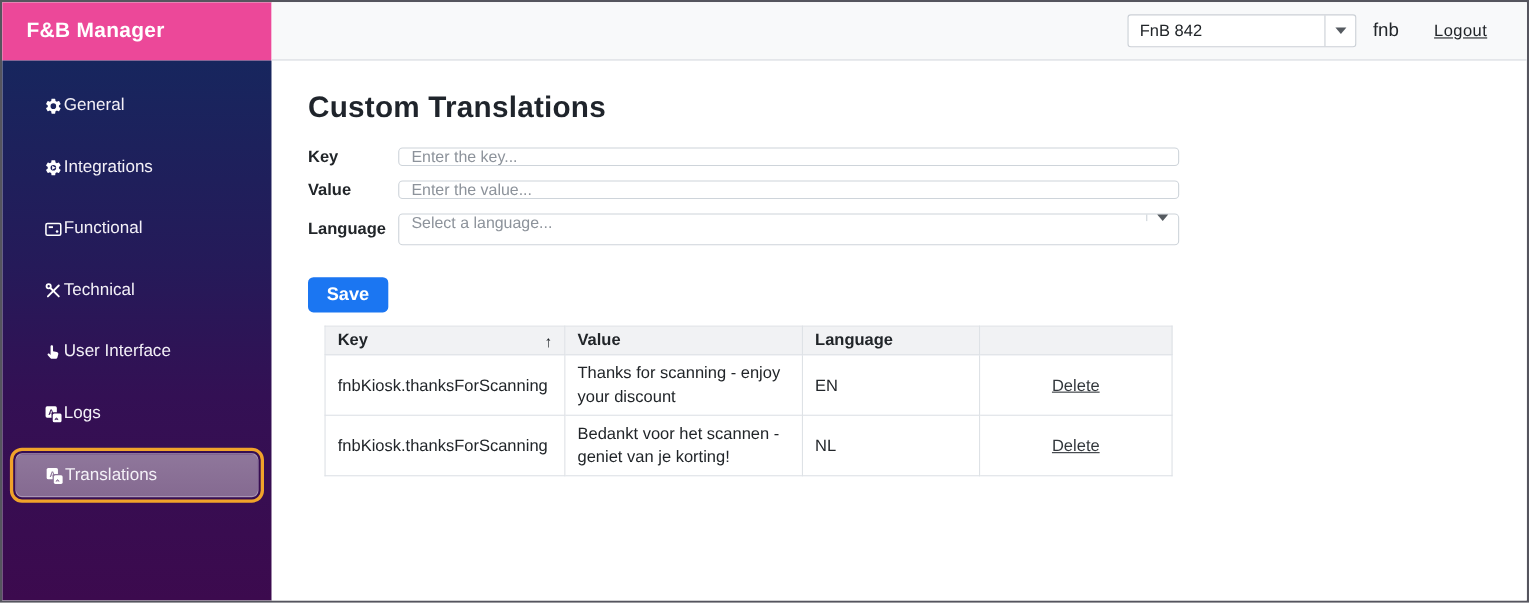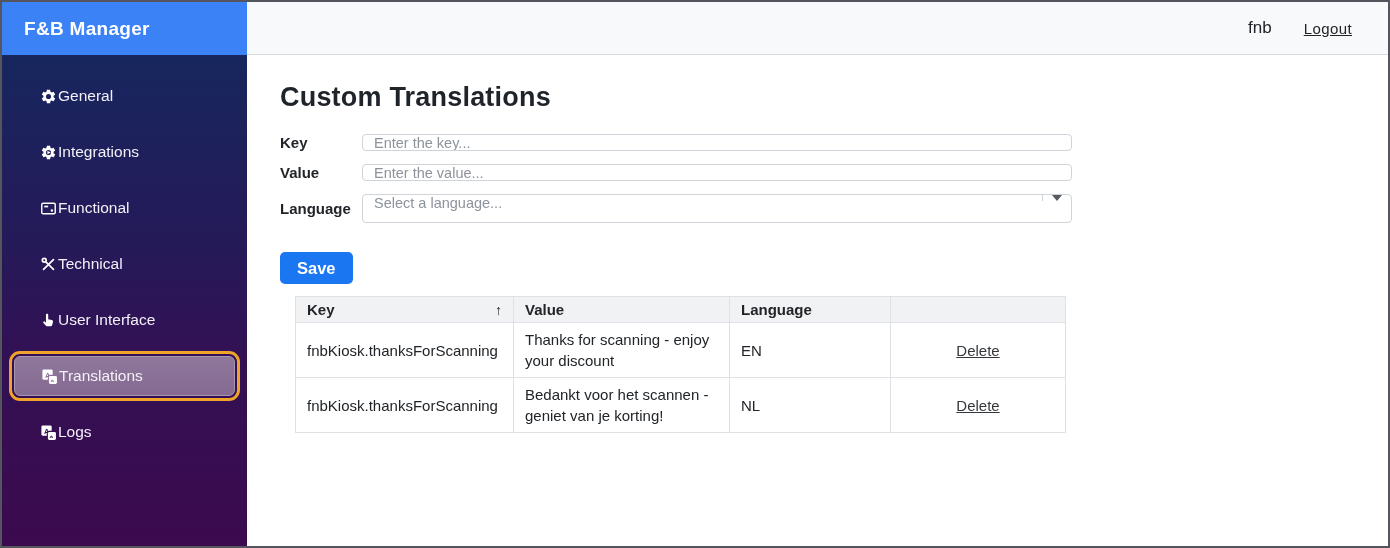--- a/index.html
+++ b/index.html
@@ -19,21 +19,21 @@
   }
 
   
   .sidebar {
     width: 245px; flex: 0 0 245px;
     display: flex; flex-direction: column;
     color: #f3f0f7;
   }
   .sidebar-header {
     height: 53px; flex: 0 0 53px;
-    background: #3b82f6;
+    background: #ec4899;
     display: flex; align-items: center;
     padding-left: 22px;
     font-size: 19px; font-weight: 600; color: #ffffff;
     letter-spacing: .3px;
   }
   .sidebar-body {
     flex: 1;
     background: linear-gradient(180deg, #17265e 0%, #251a59 38%, #331054 62%, #3c0a4e 100%);
     padding-top: 21px;
   }
@@ -241,43 +241,49 @@
 
       <div class="side-item">
         <span class="icon">
             <svg viewBox="0 0 24 24">
               <use href="#i-hand"></use>
             </svg>
           </span>
         <span>User Interface</span>
       </div>
 
+      <div class="side-item">
+        <span class="icon">
+            <svg viewBox="0 0 24 24">
+              <use href="#i-translate"></use>
+            </svg>
+          </span>
+        <span>Logs</span>
+      </div>
+
       <div class="side-item selected">
         <span class="icon">
             <svg viewBox="0 0 24 24">
               <use href="#i-translate"></use>
             </svg>
           </span>
         <span>Translations</span>
-      </div>
-
-      <div class="side-item">
-        <span class="icon">
-            <svg viewBox="0 0 24 24">
-              <use href="#i-translate"></use>
-            </svg>
-          </span>
-        <span>Logs</span>
       </div>
 
     </div>
   </nav>
 
   <div class="right">
     <header class="topbar">
+      <div class="loc-select">
+        <span class="loc-select-value">FnB 842</span>
+        <span class="caret-box">
+            <span class="caret-down"></span>
+          </span>
+      </div>
       <span class="user-name">fnb</span>
       <a class="logout-link">Logout</a>
     </header>
 
     <main class="content">
       <h1 class="page-title">Custom Translations</h1>
 
       <div class="form-row">
         <label class="form-label">Key</label>
         <input class="text-input" type="text" placeholder="Enter the key..." style="">

